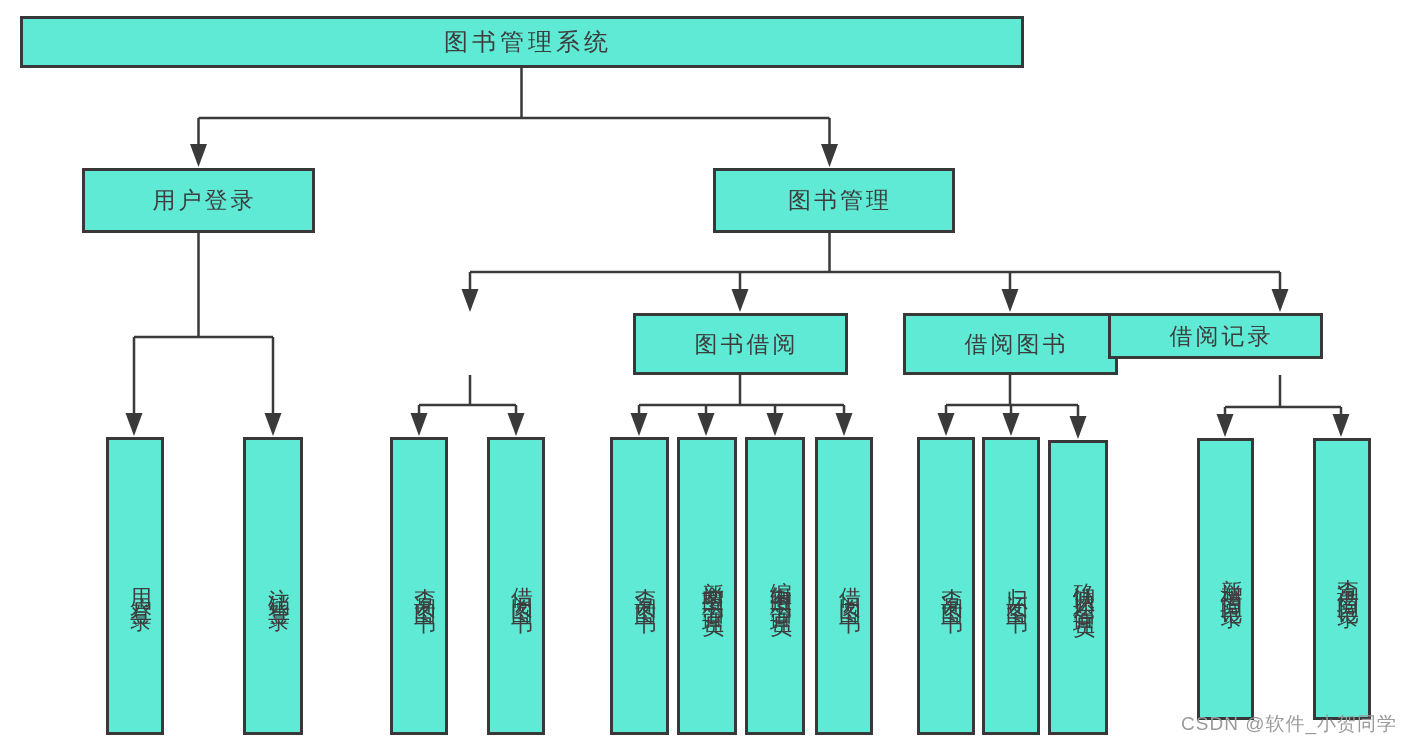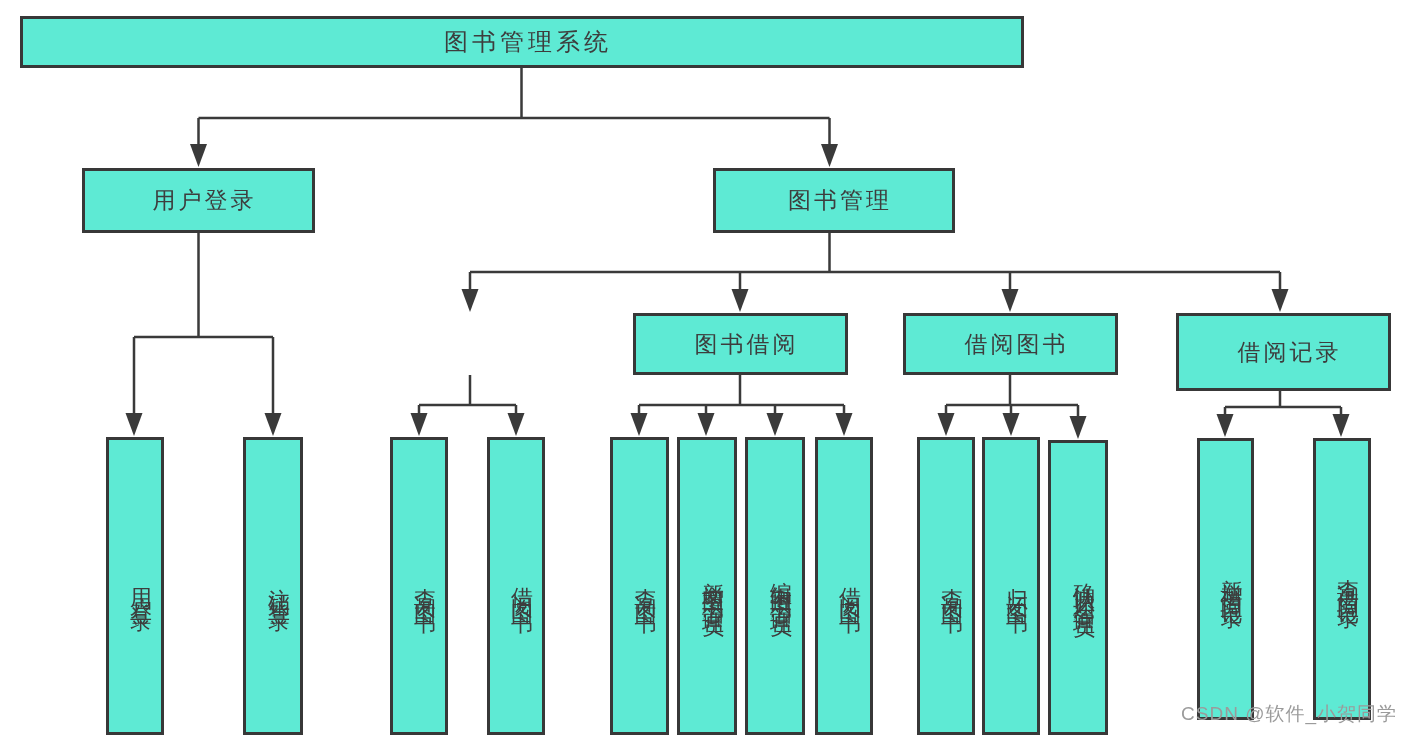--- a/index.html
+++ b/index.html
@@ -50,21 +50,21 @@
     letter-spacing: 8px;
     line-height: 1;
     color: #3d3d3d;
   }
   .leaf {
     z-index: 2;
   }
   #watermark {
     position: absolute;
     right: 8px;
-    bottom: 20px;
+    bottom: 10px;
     font-size: 19px;
     letter-spacing: 1px;
     color: #9b9b9b;
     z-index: 3;
     white-space: nowrap;
   }
 </style>
 </head>
 <body>
 
@@ -112,21 +112,21 @@
   <div class="node" style="left:713px; top:168px; width:242px; height:65px;">
     <span class="hlabel">图书管理</span>
   </div>
 
   <div class="node" style="left:633px; top:313px; width:215px; height:62px;align-items:center;">
     <span class="hlabel">图书借阅</span>
   </div>
   <div class="node" style="left:903px; top:313px; width:215px; height:62px;">
     <span class="hlabel">借阅图书</span>
   </div>
-  <div class="node" style="left:1176px; top:313px; width:215px; height:78px;">
+  <div class="node" style="left:1108px; top:313px; width:215px; height:46px;">
     <span class="hlabel">借阅记录</span>
   </div>
 
   <div class="node leaf" style="left:106px; top:437px; width:58px; height:298px;">
     <span class="vlabel">用户登录</span>
   </div>
   <div class="node leaf" style="left:243px; top:437px; width:60px; height:298px;">
     <span class="vlabel">注销登录</span>
   </div>
 

